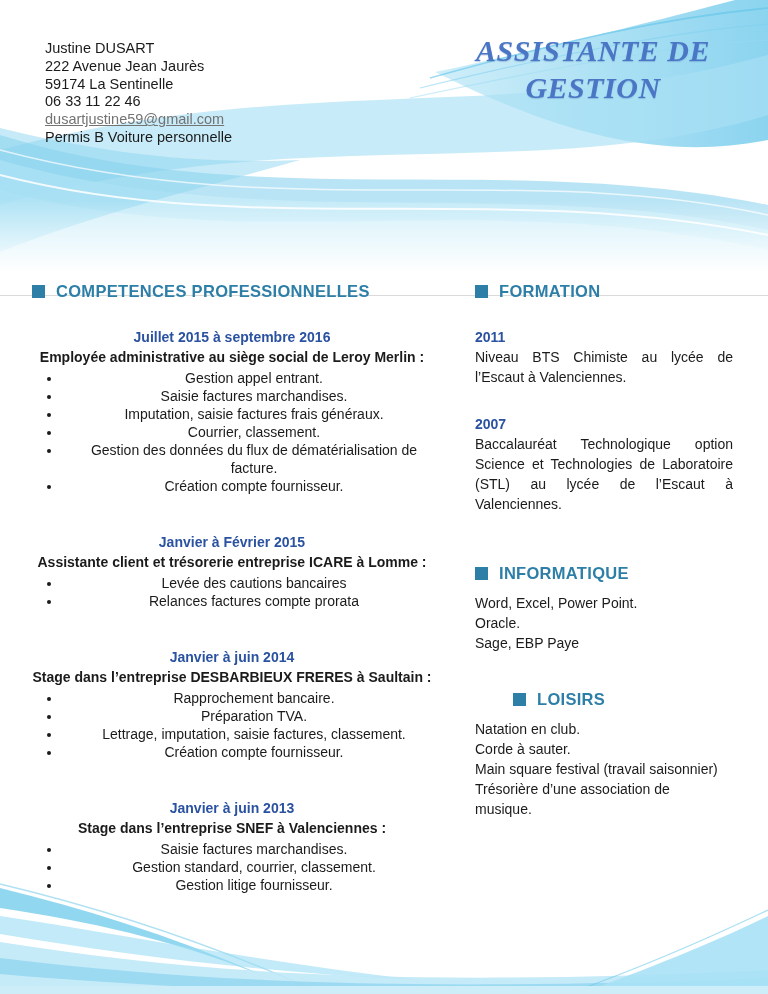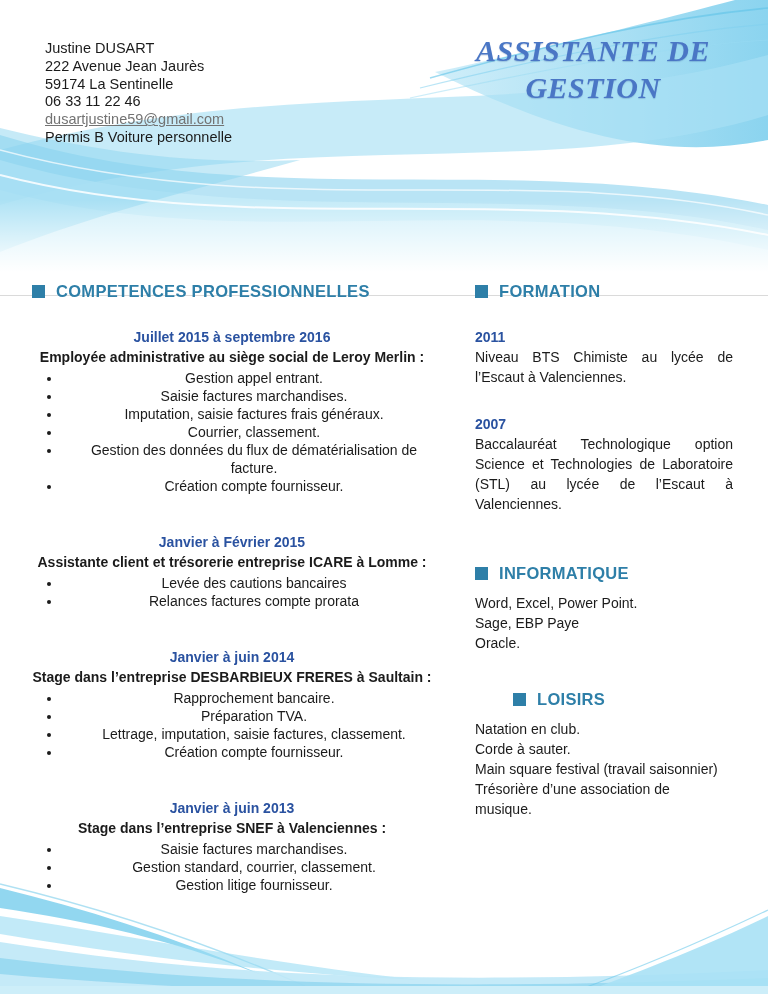--- a/index.html
+++ b/index.html
@@ -168,22 +168,22 @@
       <div class="date">2007</div>
       <div class="etext">Baccalauréat Technologique option Science et Technologies de Laboratoire (STL) au lycée de l’Escaut à Valenciennes.</div>
     </div>
 
     <h2 class="sec sec-informatique">
       <span class="sq"></span>
       <span>INFORMATIQUE</span>
     </h2>
     <div class="plain-lines">
       <div>Word, Excel, Power Point.</div>
+      <div>Oracle.</div>
       <div>Sage, EBP Paye</div>
-      <div>Oracle.</div>
     </div>
 
     <h2 class="sec sec-loisirs">
       <span class="sq"></span>
       <span>LOISIRS</span>
     </h2>
     <div class="plain-lines">
       <div>Natation en club.</div>
       <div>Corde à sauter.</div>
       <div>Main square festival (travail saisonnier)</div>

